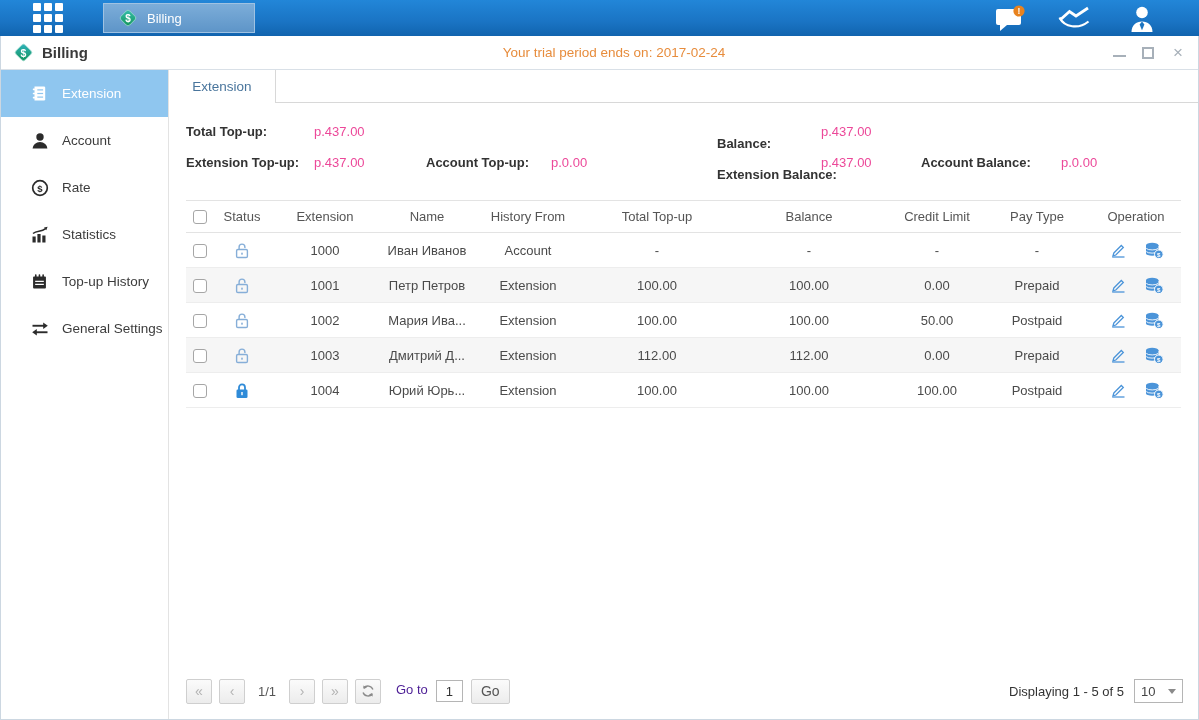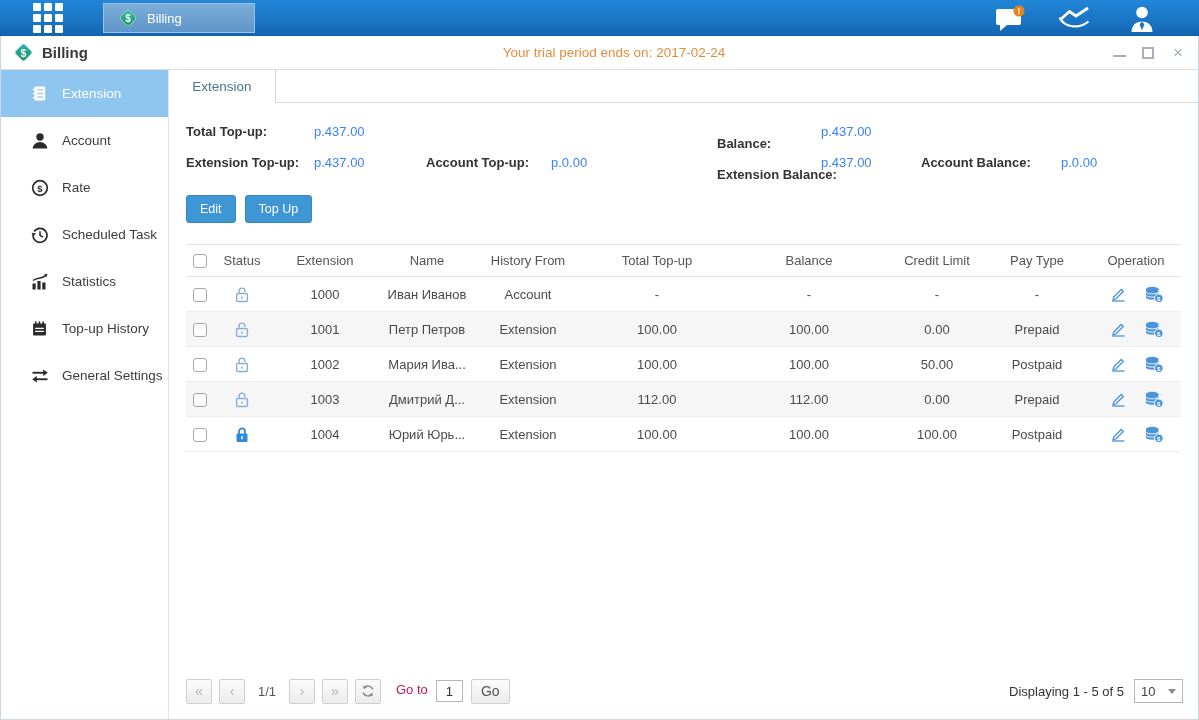--- a/index.html
+++ b/index.html
@@ -43,21 +43,21 @@
 
   .tabstrip { height:33px; flex:0 0 33px; display:flex; }
   .tab-active { width:107px; display:flex; align-items:center; justify-content:center;
     color:#49759c; font-size:13.5px; border-right:1px solid #d8d8d8; background:#fff; cursor:pointer; }
   .tabstrip-fill { flex:1; border-bottom:1px solid #d8d8d8; }
 
   .summary { margin-top:14px; }
   .summary-row { position:relative; height:31px; }
   .summary-row span { position:absolute; top:7px; white-space:nowrap;text-align:center; }
   .slabel { font-weight:bold; color:#333; }
-  .svalue { color:#3b82f6; }
+  .svalue { color:#ec4899; }
   .p1 { left:17px; }  .p2 { left:145px; } .p3 { left:257px; } .p4 { left:382px; }
   .p5 { left:548px;margin-top:12px; } .p6 { left:652px; } .p7 { left:752px; } .p8 { left:892px; }
 
   .actions { margin:16px 0 0 17px; display:flex; gap:9px; }
   .btn-blue { height:28px; padding:0 13px; background:#3e96d4; border:1px solid #3587c5;
     border-radius:3px; color:#fff; font-size:12.5px; display:flex; align-items:center; cursor:pointer; }
 
   .table { margin:21px 17px 0; }
   .tgrid { display:grid; grid-template-columns:28px 56px 110px 94px 108px 150px 154px 102px 98px 100px;
     align-items:center; }
@@ -72,21 +72,21 @@
   .lock.unlocked .svg-unlocked { display:inline; }
   .lock.locked .svg-locked { display:inline; }
   .c-op { display:flex; justify-content:center; gap:18px; }
   .op-ic { cursor:pointer; display:inline-flex; }
 
   .pagebar { margin-top:auto; height:52px; flex:0 0 52px; display:flex; align-items:center; padding:0 15px 4px 17px; }
   .pg-btn { width:26px; height:25px; border:1px solid #cfcfcf; border-radius:2px;
     background:linear-gradient(#fbfbfb,#ececec); color:#b3b3b3; display:flex; align-items:center;
     justify-content:center; font-size:14px; margin-right:7px; cursor:pointer; }
   .pg-indicator { width:30px; text-align:center; color:#555; margin-right:7px; }
-  .goto-label { margin:0 8px 4px 8px; color:#be185d; }
+  .goto-label { margin:0 8px 4px 8px; color:#4c1d95; }
   .goto-input { width:27px; height:22px; border:1px solid #b5b5b5; text-align:center; font-size:13px;
     font-family:inherit; color:#333; margin-right:8px; }
   .go-btn { width:39px; color:#555; }
   .pg-right { margin-left:auto; display:flex; align-items:center; gap:10px; }
   .displaying { color:#333; }
   .pagesize { width:49px; height:24px; border:1px solid #b5b5b5; background:#fff; display:flex;
     align-items:center; justify-content:space-between; padding:0 6px; color:#444; cursor:pointer; }
   .dd-arrow { width:0; height:0; border-left:4px solid transparent; border-right:4px solid transparent;
     border-top:5px solid #8a8a8a; }
 </style>
@@ -202,30 +202,20 @@
           <span class="sicon">
             <svg width="18" height="18" viewBox="0 0 18 18">
               <circle cx="9" cy="9" r="7.3" fill="none" stroke="currentColor" stroke-width="1.7"></circle>
               <text x="9" y="9.5" text-anchor="middle" dominant-baseline="central" font-size="9.5" font-weight="bold" fill="currentColor">$</text>
             </svg>
           </span>
           <span>Rate</span>
         </div>
         <div class="side-item">
           <span class="sicon">
-            <svg width="18" height="18" viewBox="0 0 18 18">
-              <path d="M3.2 5.4 A7 7 0 1 1 2 9" fill="none" stroke="currentColor" stroke-width="1.7"></path>
-              <path d="M0.6 6.8 l4.4 0.4 -2.6 3.4 z" fill="currentColor"></path>
-              <path d="M9 5.2 V9.3 l3 1.8" fill="none" stroke="currentColor" stroke-width="1.5"></path>
-            </svg>
-          </span>
-          <span>Scheduled Task</span>
-        </div>
-        <div class="side-item">
-          <span class="sicon">
             <svg width="18" height="18" viewBox="0 0 18 18" fill="currentColor">
               <rect x="1.5" y="10.5" width="3.2" height="6"></rect>
               <rect x="6.4" y="8" width="3.2" height="8.5"></rect>
               <rect x="11.3" y="9.5" width="3.2" height="7"></rect>
               <path d="M2 7.5 C6 4 10 6.5 14.6 2.6" fill="none" stroke="currentColor" stroke-width="1.5"></path>
               <path d="M16.6 0.8 l-3.6 0.8 2.3 2.6 z"></path>
             </svg>
           </span>
           <span>Statistics</span>
         </div>
@@ -273,24 +263,20 @@
             <span class="svalue p2">p.437.00</span>
             <span class="slabel p3">Account Top-up:</span>
             <span class="svalue p4">p.0.00</span>
             <span class="slabel p5">Extension Balance:</span>
             <span class="svalue p6">p.437.00</span>
             <span class="slabel p7">Account Balance:</span>
             <span class="svalue p8">p.0.00</span>
           </div>
         </div>
 
-        <div class="actions">
-          <button class="btn-blue">Edit</button>
-          <button class="btn-blue">Top Up</button>
-        </div>
 
         <div class="table">
           <div class="tgrid thead">
             <div class="cell"><span class="checkbox"></span></div>
             <div class="cell">Status</div>
             <div class="cell">Extension</div>
             <div class="cell">Name</div>
             <div class="cell">History From</div>
             <div class="cell">Total Top-up</div>
             <div class="cell">Balance</div>

